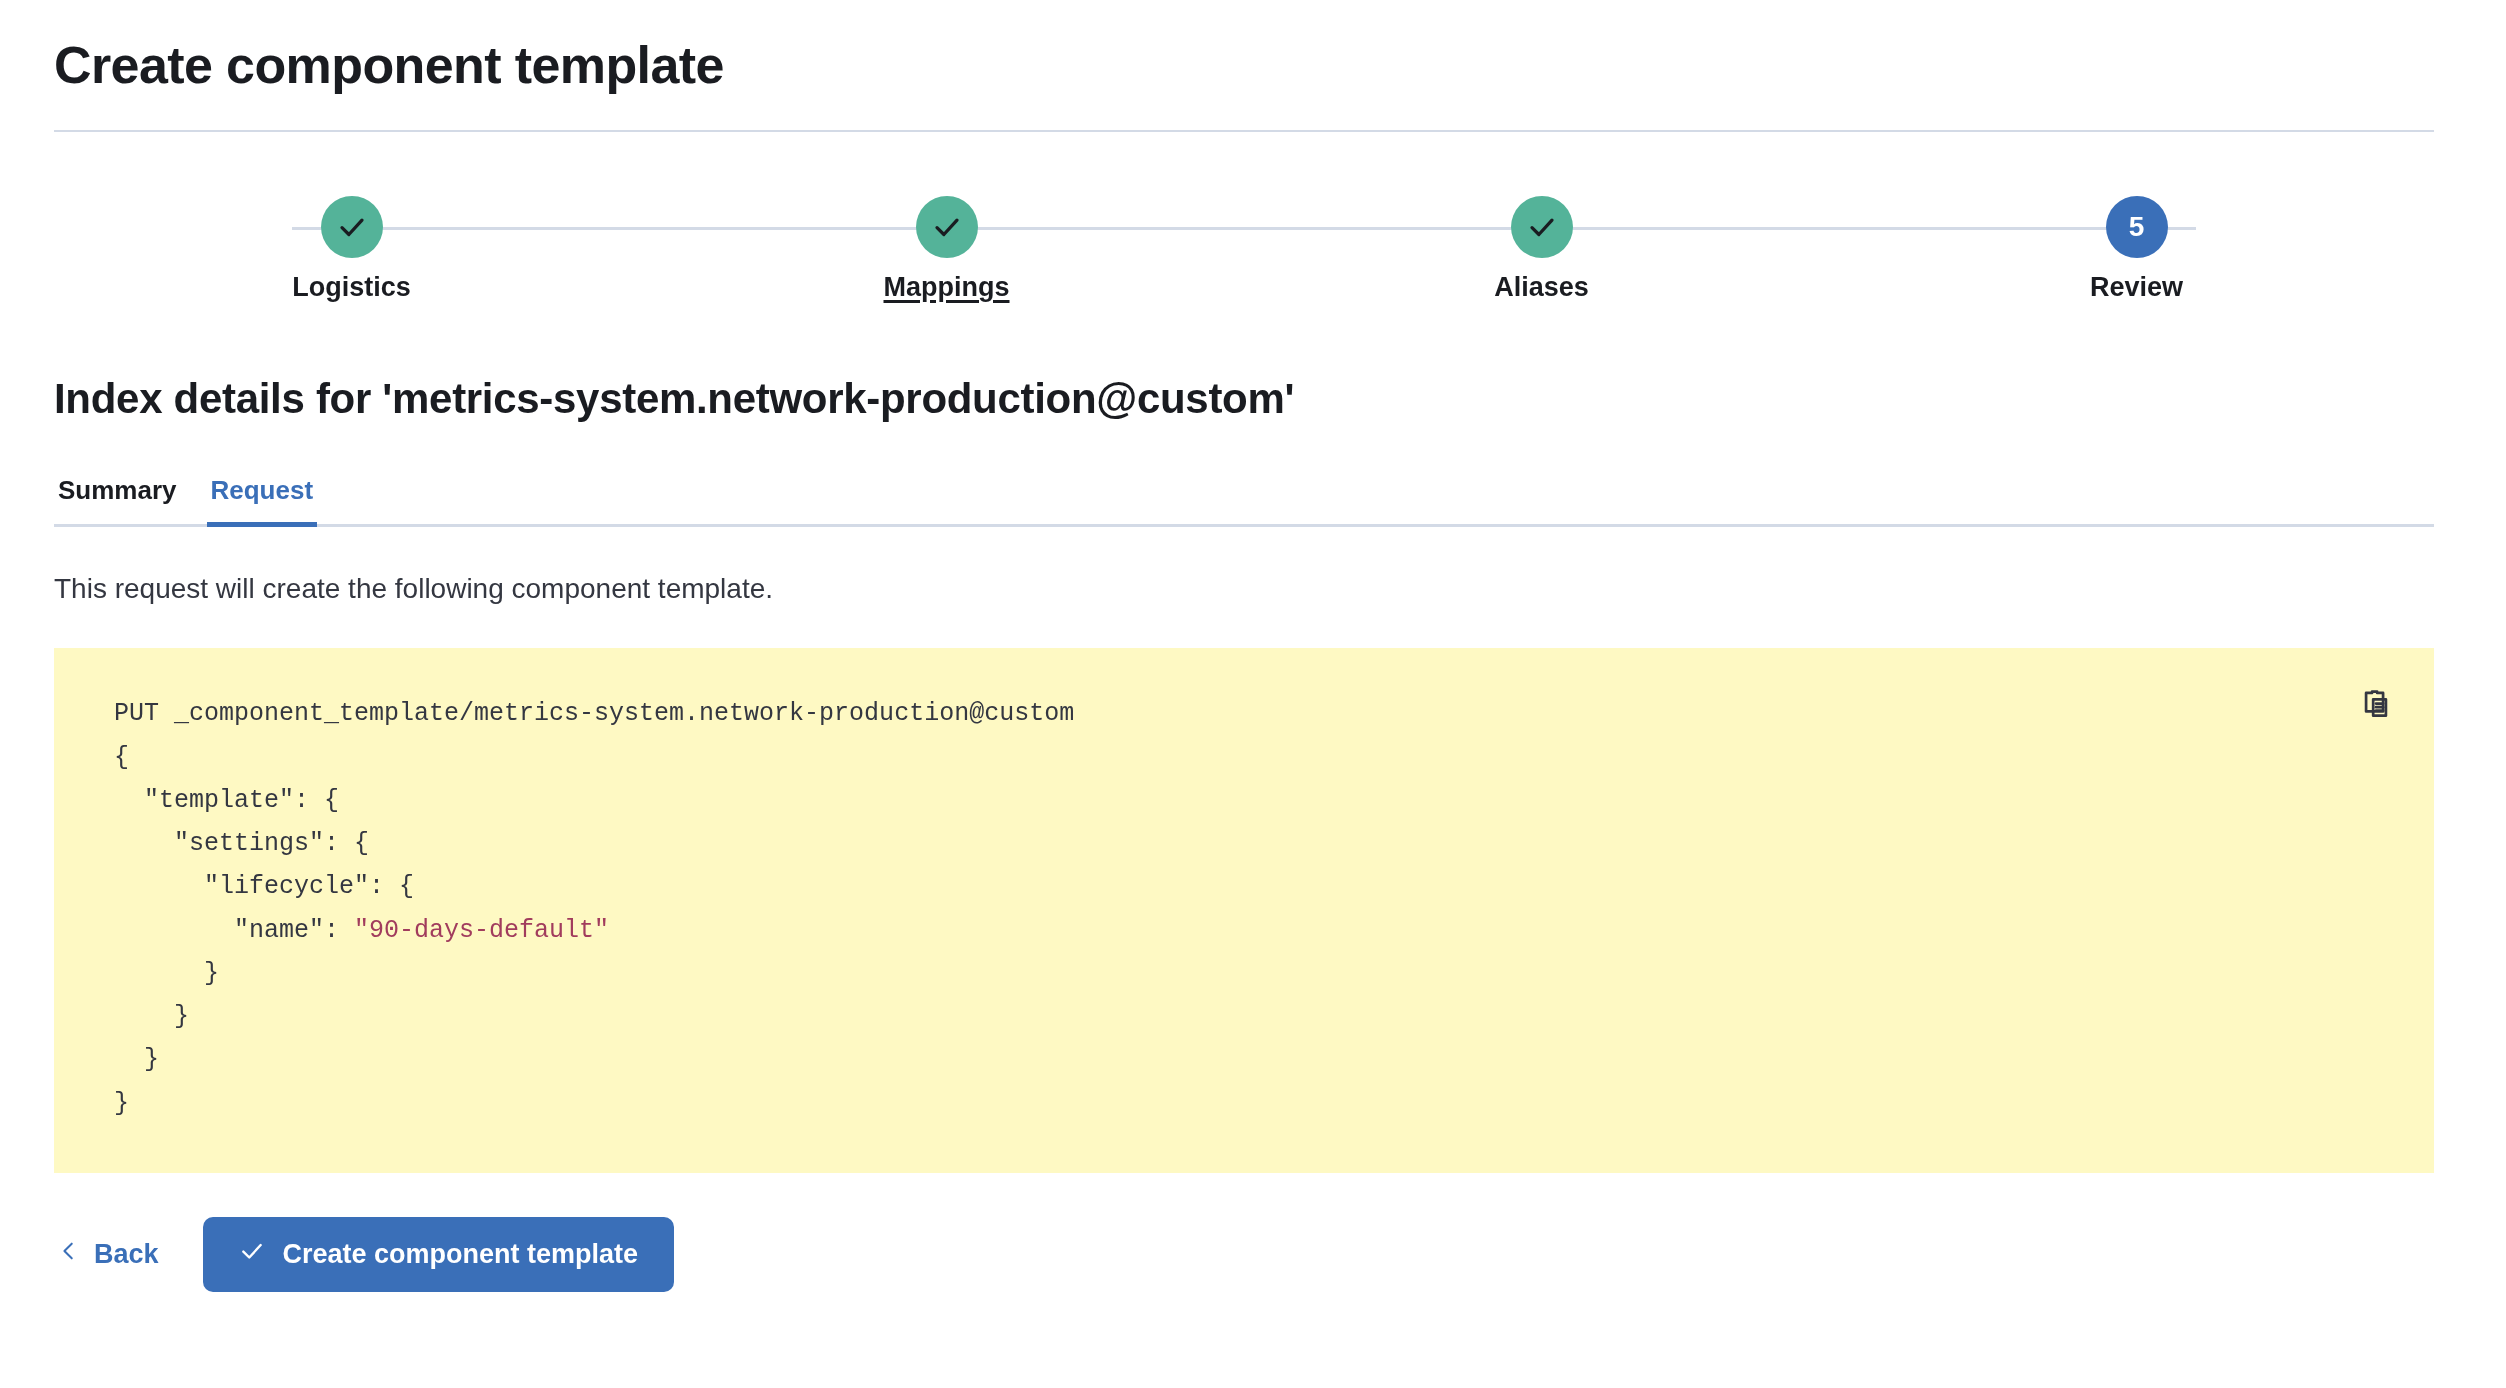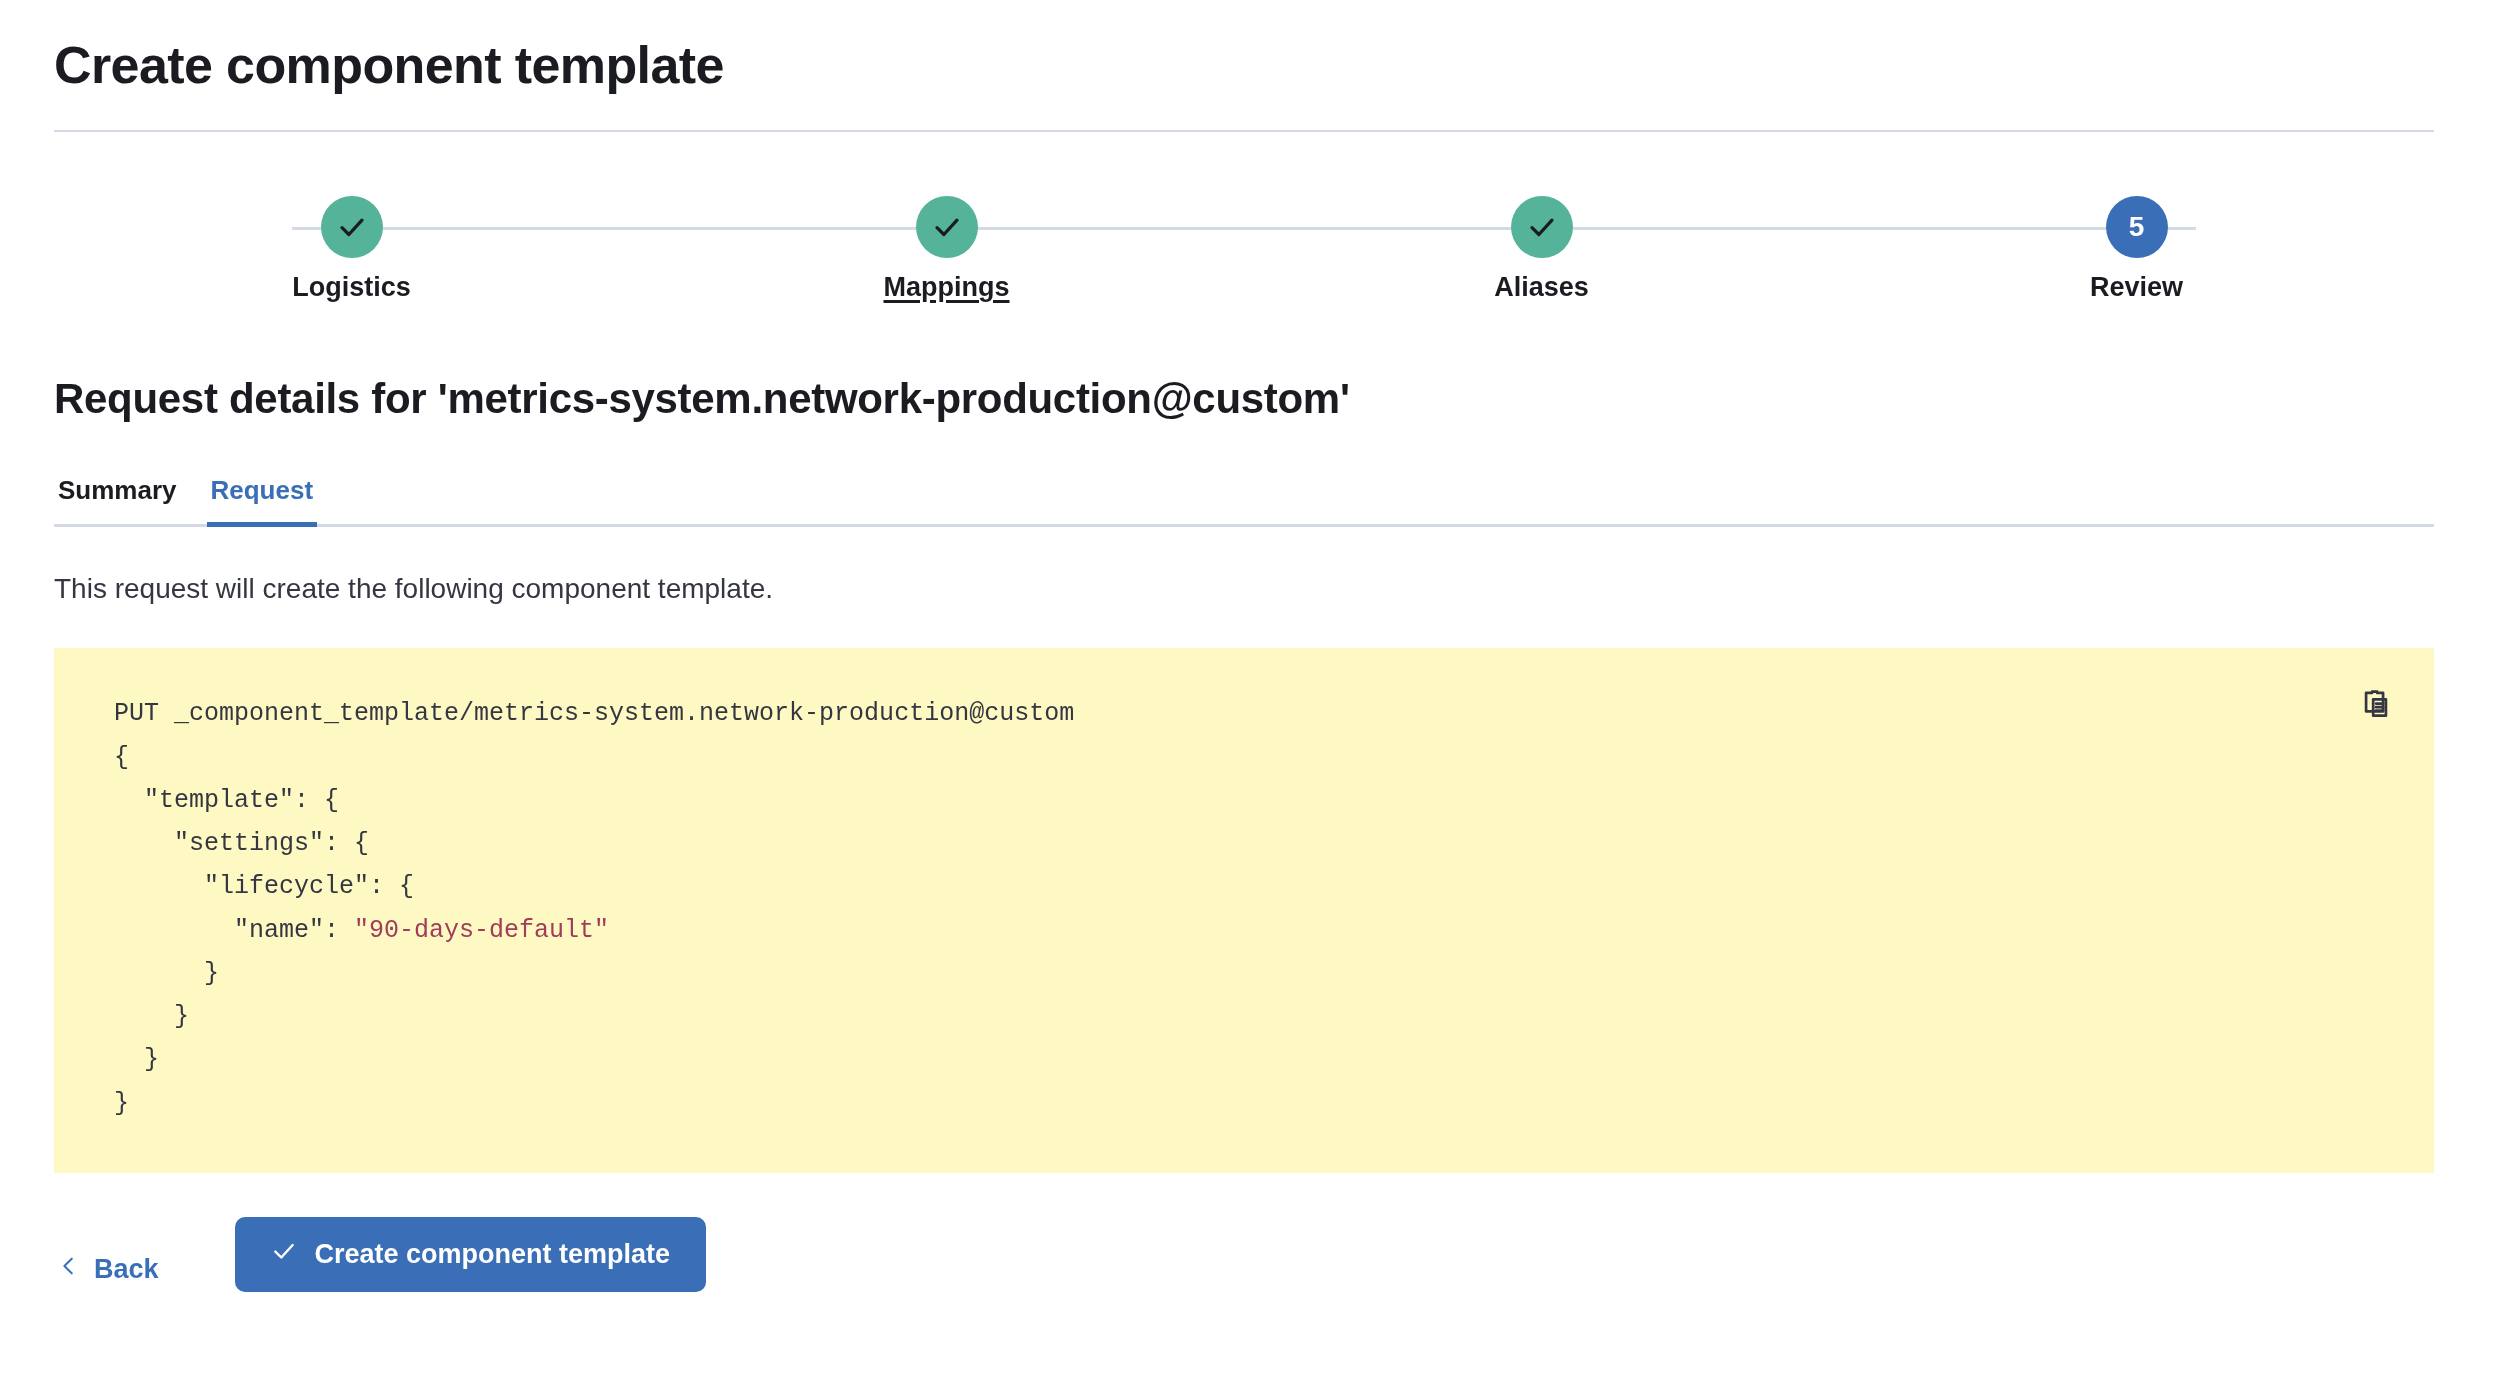--- a/index.html
+++ b/index.html
@@ -169,22 +169,22 @@
     cursor: pointer;
     background: none;
     border: none;
     padding: 0;
   }
 
   
   .footer {
     margin: 44px 54px 0 54px;
     display: flex;
-    align-items: flex-end;
-    gap: 72px;
+    align-items: center;
+    gap: 40px;
   }
   .back-link {
     display: flex;
     align-items: center;
     gap: 14px;
     color: #3a6fb8;
     font-size: 27px;
     font-weight: 600;
     cursor: pointer;
     text-decoration: none;
@@ -253,21 +253,21 @@
     </div>
 
     <div class="step">
       <div class="step-circle current">
         <span class="step-number">5</span>
       </div>
       <div class="step-label">Review</div>
     </div>
   </div>
 
-  <div class="review-heading">Request details for 'metrics-system.network-production@custom'</div>
+  <div class="review-heading">Index details for 'metrics-system.network-production@custom'</div>
 
   <div class="tabs">
     <button class="tab">Summary</button>
     <button class="tab active">Request</button>
   </div>
 
   <div class="request-desc">This request will create the following component template.</div>
 
   <div class="code-panel">
     <pre class="code-text"><span>PUT _component_template/metrics-system.network-production@custom

